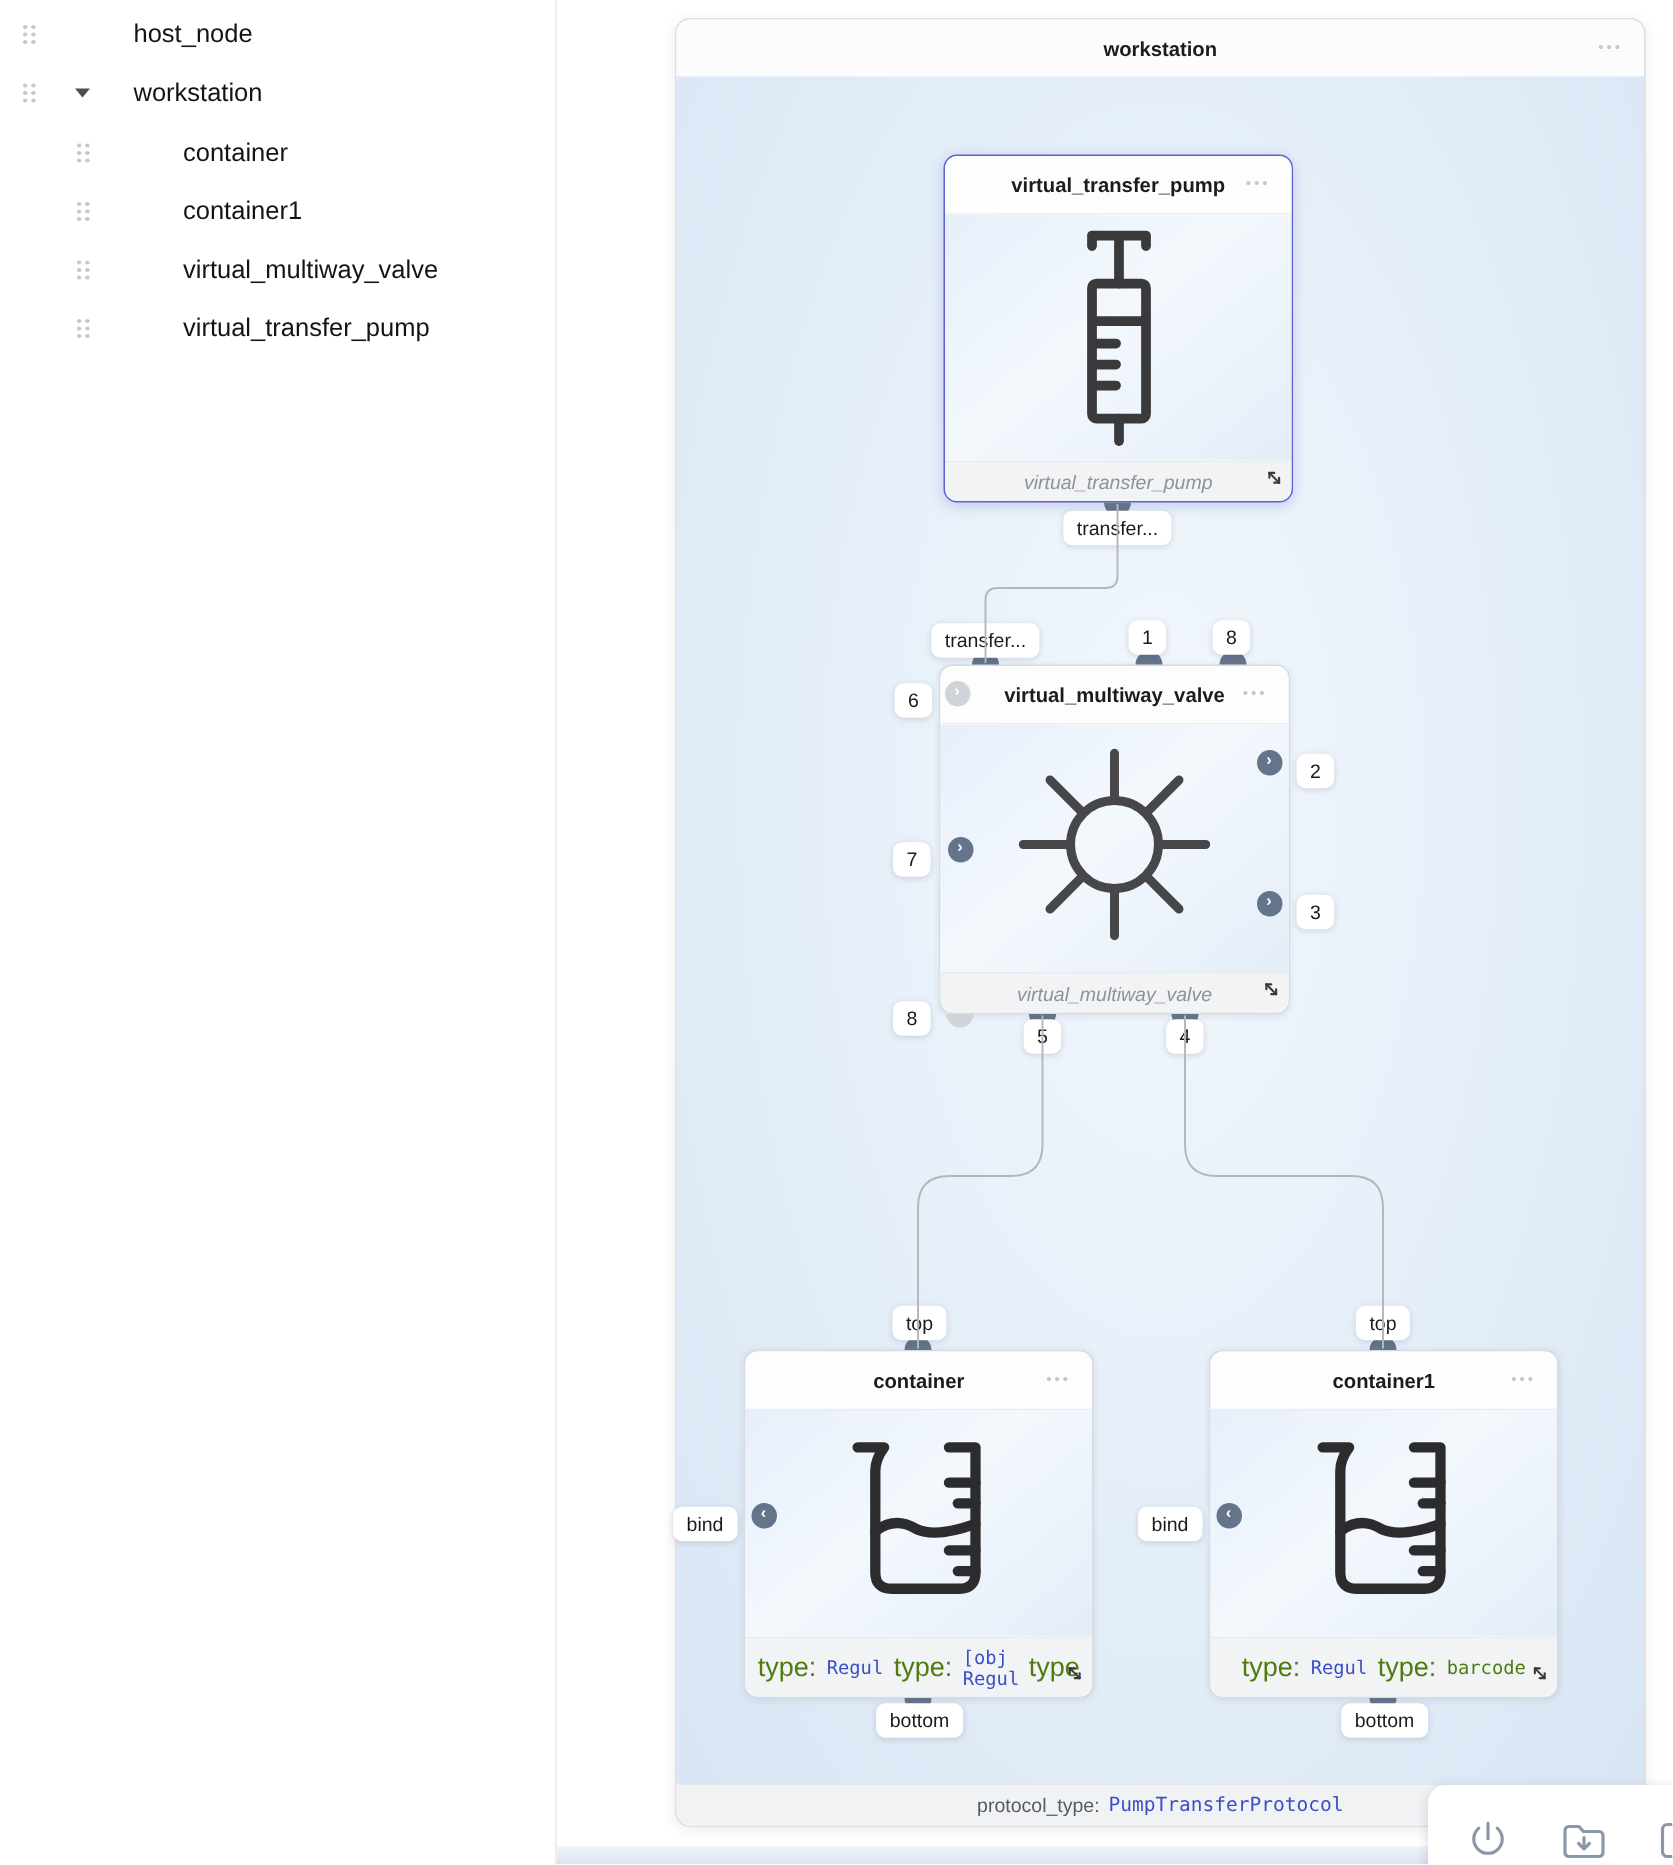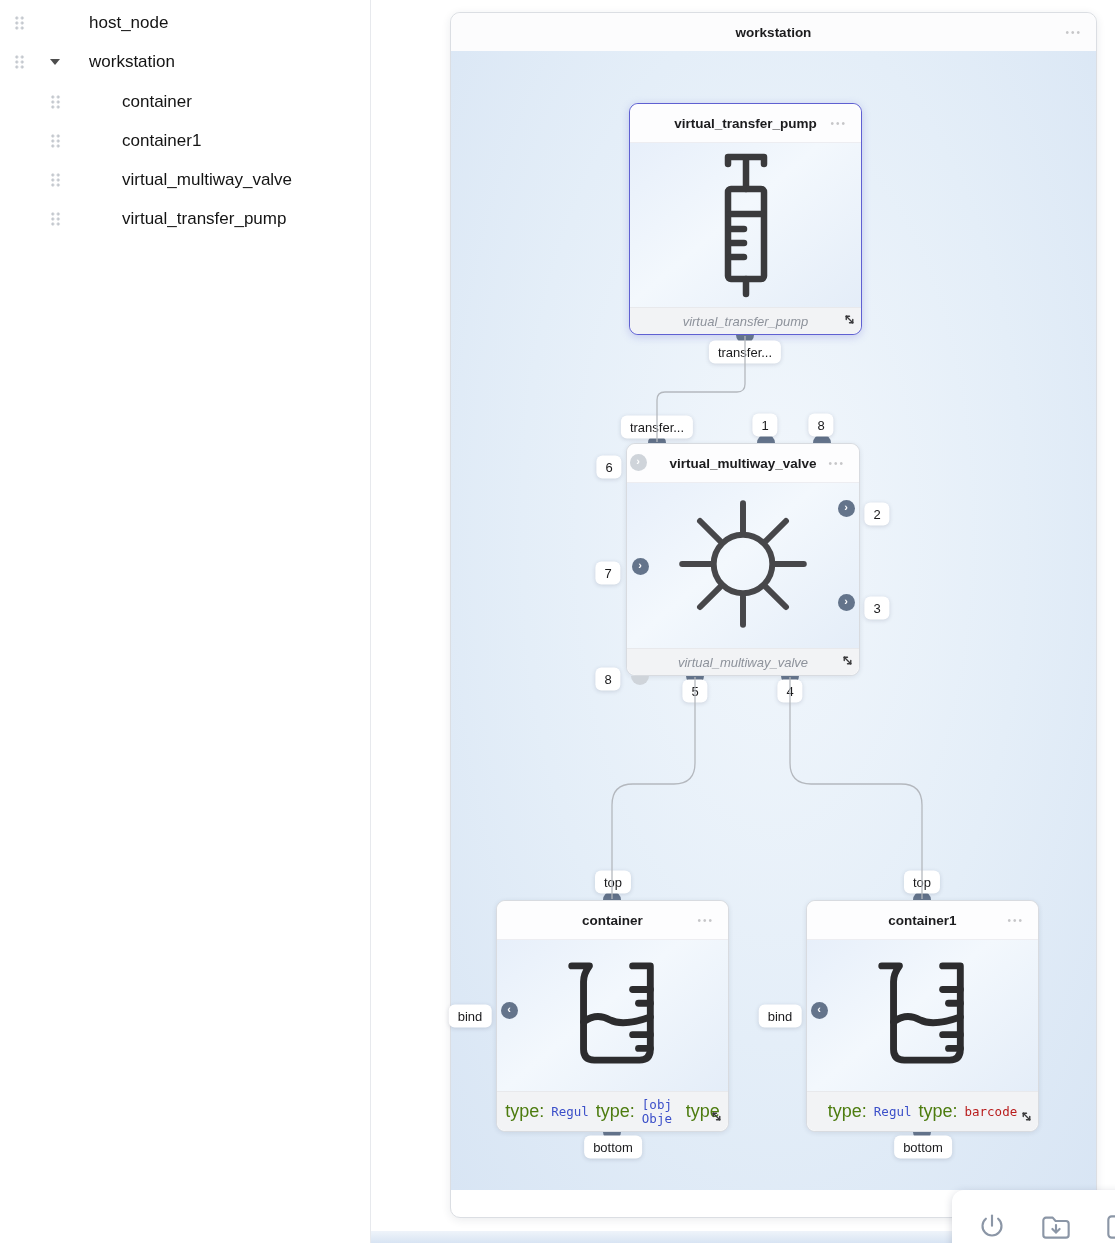--- a/index.html
+++ b/index.html
@@ -52,21 +52,21 @@
   .nname { font-style:italic; font-size:13px; color:#8d929b; }
   .resize { position:absolute; right:5px; bottom:4px; cursor:nwse-resize; }
 
   .attr-row { position:relative; height:40px; flex:0 0 40px; display:flex; align-items:center;
               justify-content:center; gap:7px; background:#f2f3f5; border-top:1px solid #e8e9ec;
               border-radius:0 0 9px 9px; overflow:hidden; padding:0 8px; box-sizing:border-box; }
   .attr-label { font-size:18px; color:#4d7c0f; white-space:nowrap; }
   .attr-value { font-family:"DejaVu Sans Mono", monospace; font-size:12.5px; color:#3b4fc9; }
   .attr-value.clip { max-width:42px; overflow:hidden; white-space:nowrap; }
   .attr-value.wrap2 { width:37px; white-space:normal; word-break:normal; line-height:1.12; text-align:left; }
-  .attr-value.dark { color:#b91c1c; }
+  .attr-value.dark { color:#4d7c0f; }
 
   
   .plabel { position:absolute; transform:translate(-50%,-50%); background:#fff; border-radius:6px;
             padding:4px 9px; font-size:13px; color:#1b1b1d; white-space:nowrap;
             box-shadow:0 1px 4px rgba(40,50,80,0.17); z-index:6; }
   .pm { position:absolute; width:18px; height:9px; background:#64748b; z-index:5; }
   .pm.up { border-radius:10px 10px 0 0; }
   .pm.down { border-radius:0 0 10px 10px; }
   .pm.light { background:#cfd4da; }
   .pc { position:absolute; width:17px; height:17px; margin:-8.5px 0 0 -8.5px; border-radius:50%;
@@ -117,20 +117,24 @@
   </div>
 
   <div class="bottom-strip"></div>
 
   <div class="ws">
     <div class="ws-header">
       <span class="ws-title">workstation</span>
       <span class="menu">•••</span>
     </div>
     <div class="ws-body"></div>
+    <div class="ws-footer">
+      <span class="ws-flabel">protocol_type:</span>
+      <span class="ws-fvalue">PumpTransferProtocol</span>
+    </div>
   </div>
 
   <div class="node selected" style="left:629px; top:103px; width:233px; height:232px;">
     <div class="nheader">
       <span class="ntitle">virtual_transfer_pump</span>
       <span class="menu">•••</span>
     </div>
     <div class="nbody">
       <span>
         <svg width="52" height="150" viewBox="0 0 50 150" fill="none" stroke="#3a3a3c" stroke-width="6.5" stroke-linecap="round" stroke-linejoin="round">
@@ -207,21 +211,21 @@
             <path d="M76 45 H88"></path>
           <path d="M70 77 H88"></path>
             <path d="M76 91 H88"></path>
         </svg>
       </span>
     </div>
     <div class="attr-row">
       <span class="attr-label">type:</span>
       <span class="attr-value clip">Regul</span>
       <span class="attr-label">type:</span>
-      <span class="attr-value wrap2">[obj Obje</span>
+      <span class="attr-value wrap2">[obj Regul</span>
       <span class="attr-label">type</span>
       <span class="resize">
         <svg width="13" height="13" viewBox="0 0 14 14" fill="none" stroke="#3a3a3c" stroke-width="1.5" stroke-linecap="round">
           <path d="M3.5 3.5 L10.5 10.5"></path>
             <path d="M3.5 3.5 H7"></path>
             <path d="M3.5 3.5 V7"></path>
           <path d="M10.5 10.5 H7"></path>
             <path d="M10.5 10.5 V7"></path>
         </svg>
       </span>

